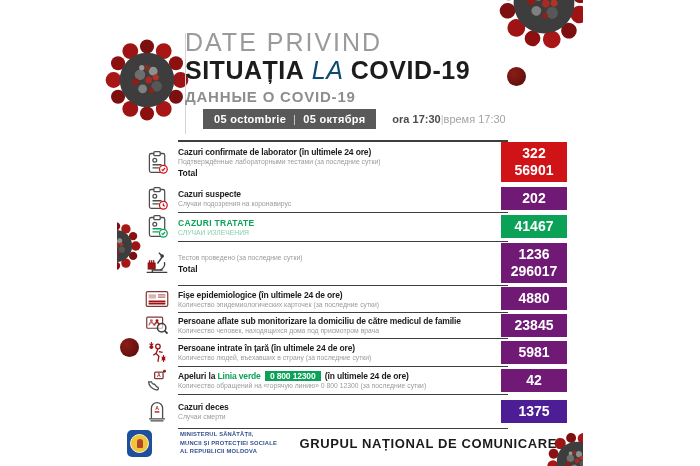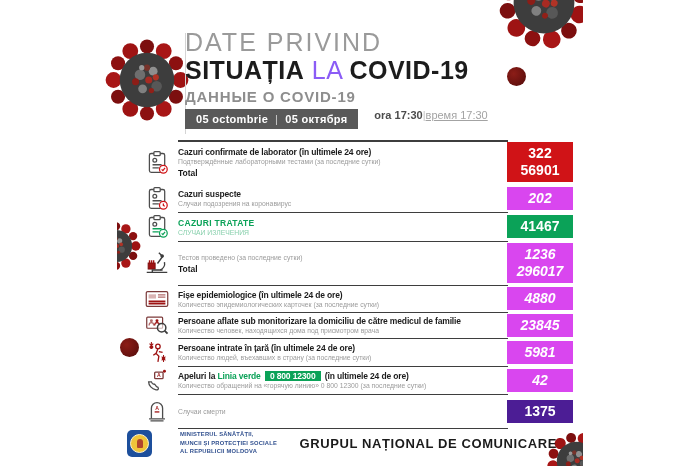--- a/index.html
+++ b/index.html
@@ -4,51 +4,51 @@
 <style>
   html,body{margin:0;padding:0;background:#ffffff;}
   #canvas{position:relative;width:700px;height:466px;background:#ffffff;overflow:hidden;
           font-family:"Liberation Sans",sans-serif;color:#1c1c1c;}
   #content{position:absolute;left:117px;top:0;width:466px;height:466px;overflow:hidden;}
 
   
   .title1{position:absolute;left:68px;top:28px;font-size:25px;font-weight:400;color:#9a9a9a;letter-spacing:2px;}
   .title2{position:absolute;left:68px;top:56px;font-size:25px;letter-spacing:.5px;}
   .title2 .b{font-weight:bold;color:#1c1c1c;}
-  .title2 .l{font-weight:400;color:#8b5cf6;}
+  .title2 .l{font-weight:400;color:#0c4a6e;font-style:italic;}
   .subtitle-ru{position:absolute;left:68px;top:88px;font-size:15px;font-weight:bold;color:#8e8e8e;letter-spacing:.8px;}
-  .datebar{position:absolute;left:68px;top:109px;display:flex;align-items:flex-start;}
+  .datebar{position:absolute;left:68px;top:109px;display:flex;align-items:center;padding-left:18px;}
   .datebox{background:#595959;color:#fff;font-size:11px;font-weight:bold;padding:4px 11px;display:flex;gap:7px;letter-spacing:.3px;}
   .datebox .sep{font-weight:400;color:#cfcfcf;}
   .timebox{margin-left:16px;font-size:11px;display:flex;align-items:center;}
   .time-ro{color:#4c4c4c;font-weight:bold;}
   .time-sep{color:#c2c2c2;}
-  .time-ru{color:#a3a3a3;text-decoration:underline;}
+  .time-ru{color:#a3a3a3;}
   .photo-edge{position:absolute;left:185px;top:33px;width:1px;height:101px;background:#d4d4d4;}
 
   
   .rows{position:absolute;left:0;top:140px;width:466px;}
   .row{position:relative;display:flex;align-items:center;}
   .divider{position:absolute;left:61px;width:330px;bottom:-1px;height:1.5px;background:#3e3e3e;}
   .divider.top{top:0;bottom:auto;}
   .icon-cell{width:30px;margin-left:25px;flex:none;display:flex;align-items:center;justify-content:center;}
   .icon-cell svg{display:block;}
   .text-cell{flex:1;margin-left:6px;min-width:0;padding-right:4px;}
   .row-title{font-size:8.5px;font-weight:bold;color:#1c1c1c;letter-spacing:-.15px;white-space:nowrap;}
   .row-sub{font-size:6.8px;color:#9b9b9b;white-space:nowrap;margin-top:1px;}
   .row-total{font-size:8.5px;font-weight:bold;color:#1c1c1c;margin-top:3px;}
   .row-title.green{color:#0ba258;letter-spacing:.3px;}
   .row-sub.green{color:#86cfab;}
   .badge-green{display:inline-block;background:#0ba258;color:#fff;padding:0 5px;margin:0 2px;}
   .lv-green{color:#0ba258;}
-  .value-cell{flex:none;width:66px;margin-right:10px;border-radius:18px;}
+  .value-cell{flex:none;width:66px;margin-right:16px;border-radius:18px;}
   .vbox{width:66px;text-align:center;color:#fff;font-weight:bold;font-size:14px;padding:3px 0;}
   .vbox div{line-height:17px;}
   .vbox.red{background:#d01317;}
-  .vbox.gray{background:#d946ef;font-style:italic;}
+  .vbox.gray{background:#701a75;}
   .vbox.green{background:#0ba258;}
   .vbox.black{background:#4c1d95;}
 
   
   .h44{height:44px;} .h28{height:28px;} .h29{height:29px;} .h27{height:27px;} .h26{height:26px;justify-content:flex-end;} .h34{height:34px;}
 
   
   .footer{position:absolute;left:0;bottom:6px;width:466px;height:34px;display:flex;align-items:center;gap:22px;}
   .logo{width:25px;height:27px;background:#1d4f9c;border-radius:5px;margin-left:10px;flex:none;
         display:flex;align-items:center;justify-content:center;}
@@ -335,20 +335,21 @@
         <div class="divider"></div>
         <div class="icon-cell">
           <svg width="28" height="28" viewBox="0 0 30 30" fill="none" stroke="#4d4d4d" stroke-width="1.4">
             <path d="M9 23V12a6 6 0 0 1 12 0v11"></path>
             <path d="M6.5 23.5h17M8 25.5h14"></path>
             <text x="15" y="13.5" font-size="5.5" fill="#9e1313" font-weight="bold" text-anchor="middle" stroke="none" font-family="Liberation Sans, sans-serif">A</text>
             <path d="M12.5 16h5" stroke="#9e1313"></path>
           </svg>
         </div>
         <div class="text-cell">
+          <div class="row-title">Cazuri deces</div>
           <div class="row-sub">Случаи смерти</div>
         </div>
         <div class="value-cell">
           <div class="vbox black">
             <div>1375</div>
           </div>
         </div>
       </div>
 
     </div>

